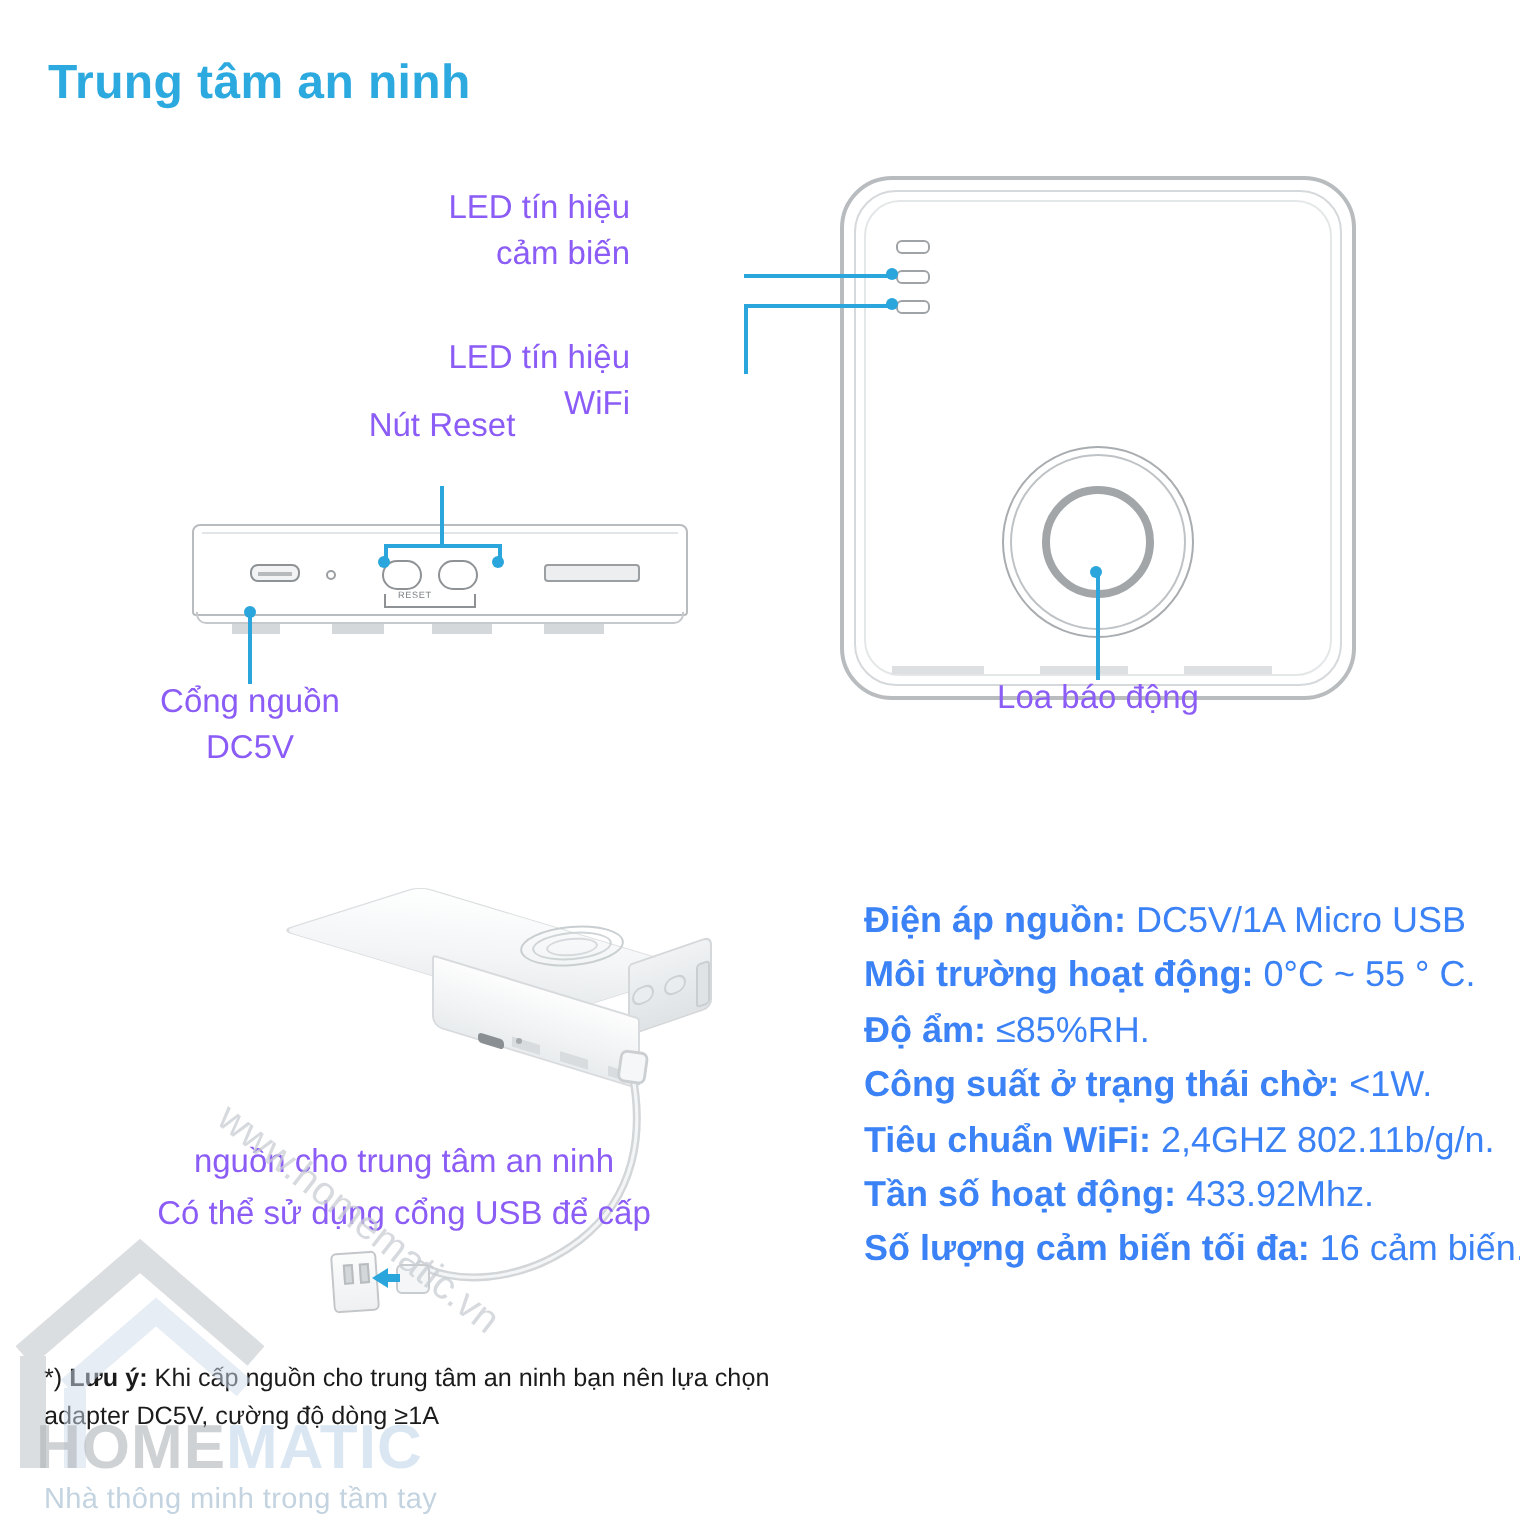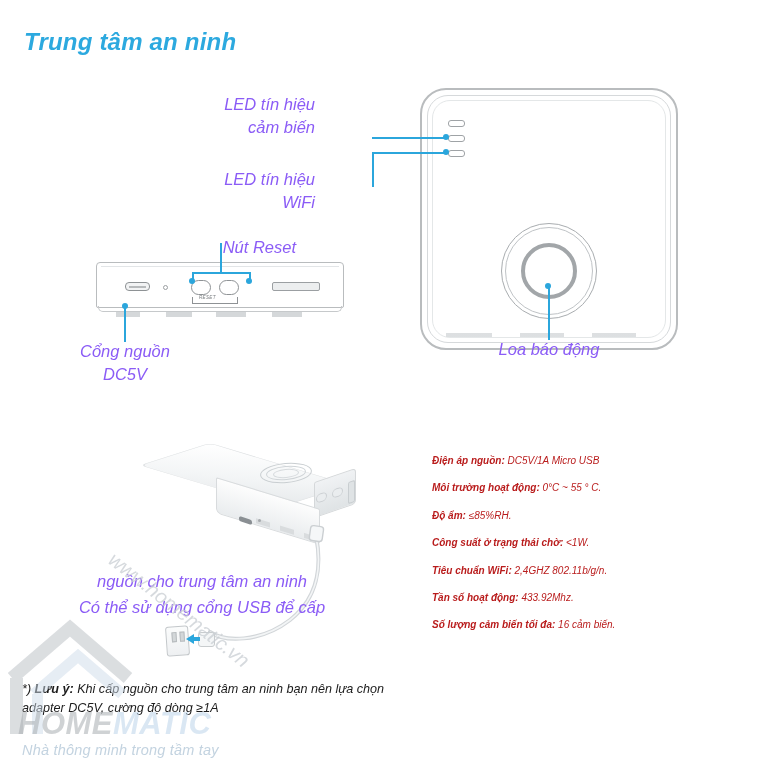--- a/index.html
+++ b/index.html
@@ -2,21 +2,21 @@
 <html><head>
 <meta charset="utf-8">
 <style>
   * { box-sizing: border-box; margin: 0; padding: 0; }
   html, body {
     width: 760px; height: 760px;
     background: #ffffff;
     font-family: "Liberation Sans", sans-serif;
     overflow: hidden;
   }
-  #page { position: relative; width: 732px; height: 760px; background:#fff;font-style:italic; }
+  #page { position: relative; width: 732px; height: 760px; background:#fff; }
 
   
   .page-title {
     position: absolute; left: 24px; top: 28px;
     font-size: 24px; font-weight: bold;
     color: #2CA9DF; letter-spacing: .2px;
     white-space: nowrap;
   }
 
   
@@ -253,21 +253,21 @@
     border-right: 8px solid #2BA6DC;
   }
   .plug-arrow-tail {
     position: absolute; left: 193px; top: 637px;
     width: 7px; height: 4px; background: #2BA6DC;
   }
 
   
   .specs { position: absolute; left: 432px; top: 447px; width: 318px; }
   .spec-row {
-    font-size: 10px; color: #b91c1c;
+    font-size: 18px; color: #3b82f6;
     line-height: 27.4px; white-space: nowrap;
   }
   .spec-row .k { font-weight: bold; }
   .spec-row .v { font-weight: normal; }
 
   
   .note {
     position: absolute; left: 22px; top: 680px; width: 400px;
     font-size: 12.6px; color: #1b1b1b; line-height: 19px;
   }
@@ -339,21 +339,21 @@
     <div class="usb-port"></div>
     <div class="pin-hole"></div>
     <div class="btn-round b1"></div>
     <div class="btn-round b2"></div>
     <div class="reset-bracket"></div>
     <div class="reset-text">RESET</div>
     <div class="card-slot"></div>
     <div class="side-feet"></div>
   </div>
 
-  <div class="anno center" style="left:146px; top:236px; width:150px;text-align:right;">Nút Reset</div>
+  <div class="anno center" style="left:146px; top:202px; width:150px;">Nút Reset</div>
   <div class="lead v" style="left:220px; top:243px; height:30px;"></div>
   <div class="lead h" style="left:192px; top:272px; width:58px;"></div>
   <div class="lead v" style="left:192px; top:272px; height:8px;"></div>
   <div class="lead v" style="left:249px; top:272px; height:8px;"></div>
   <div class="dot" style="left:189px; top:278px;"></div>
   <div class="dot" style="left:246px; top:278px;"></div>
 
   <div class="dot" style="left:122px; top:303px;"></div>
   <div class="lead v" style="left:124px; top:306px; height:36px;"></div>
   <div class="anno center" style="left:44px; top:340px; width:162px;">

